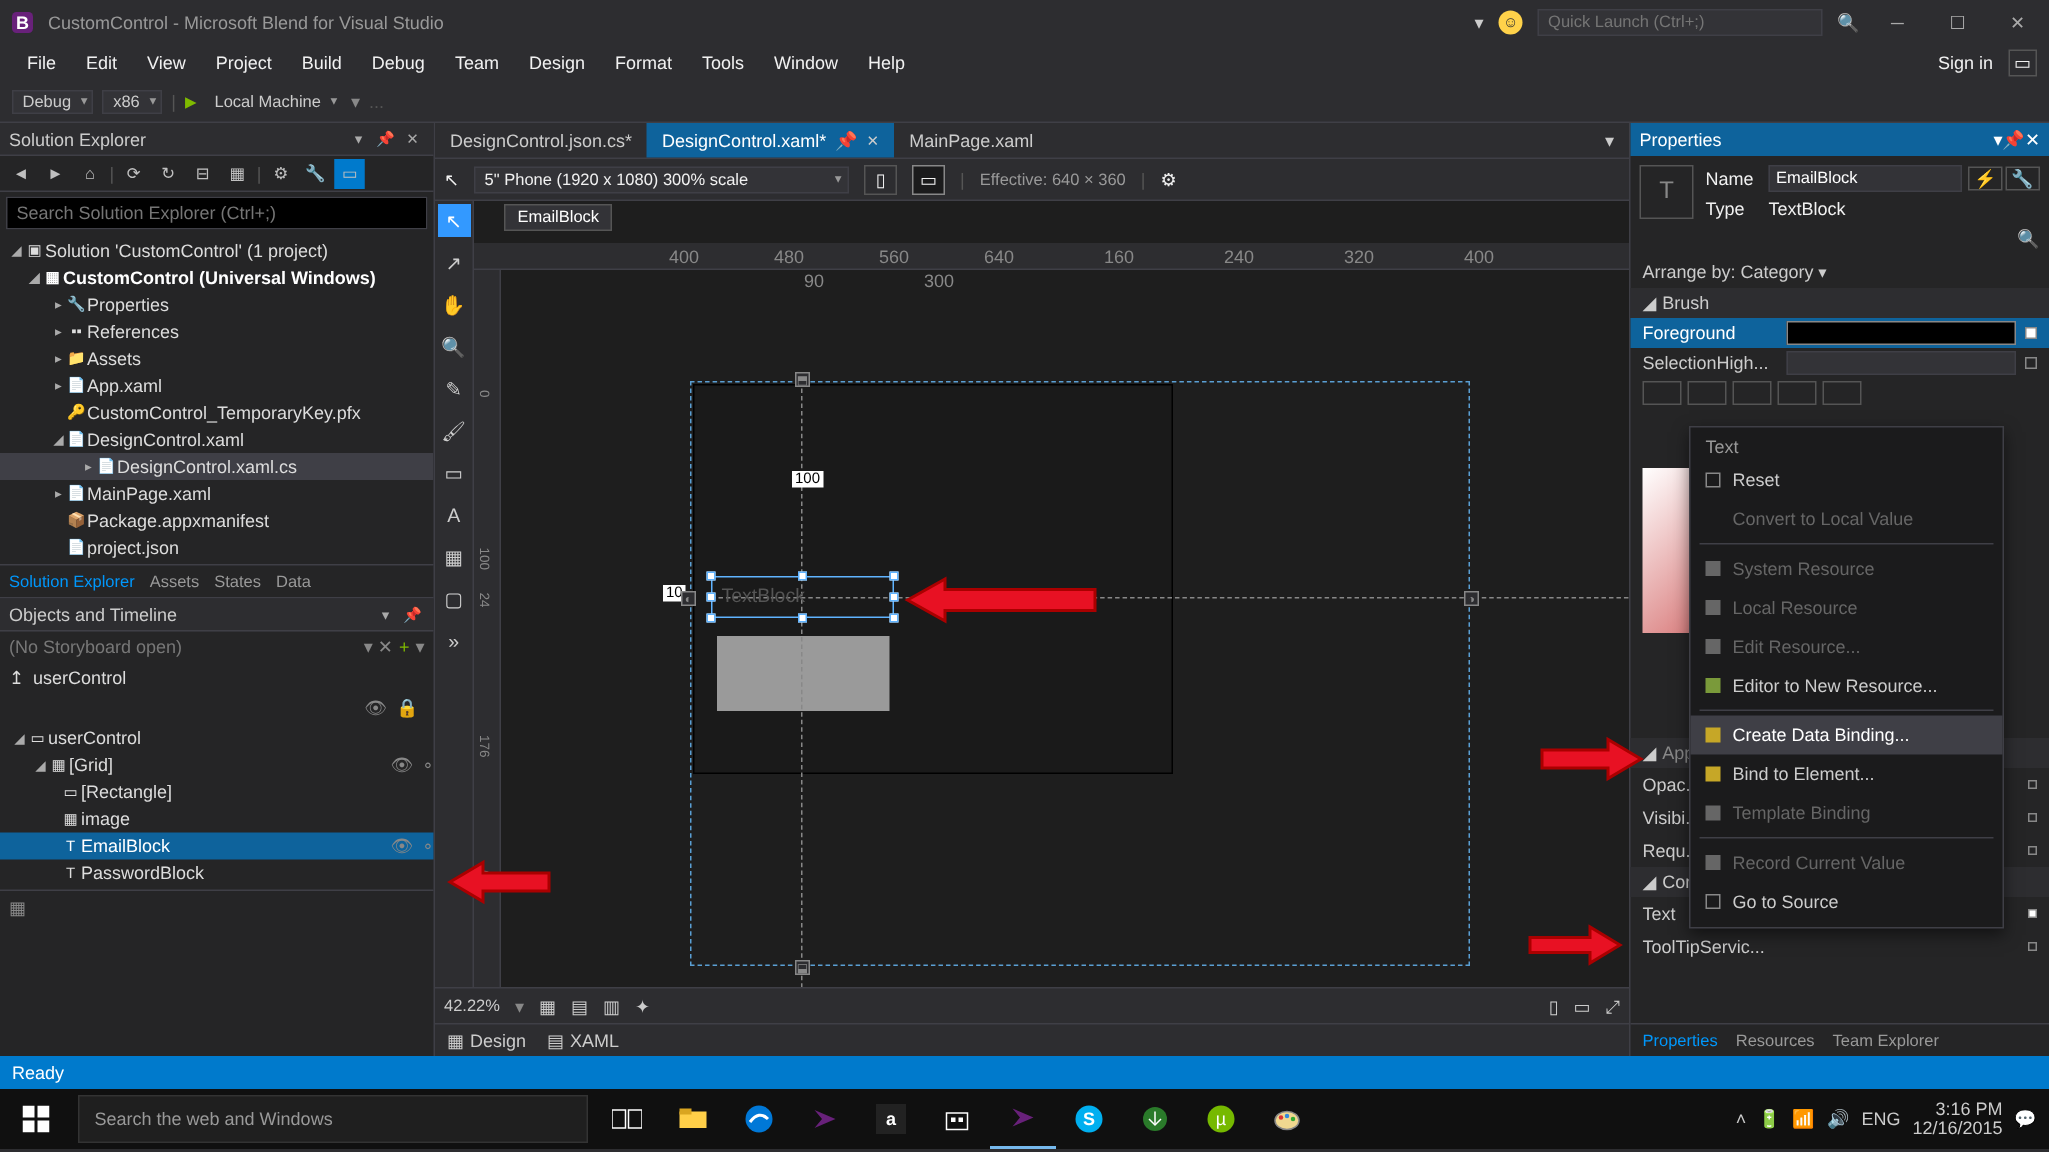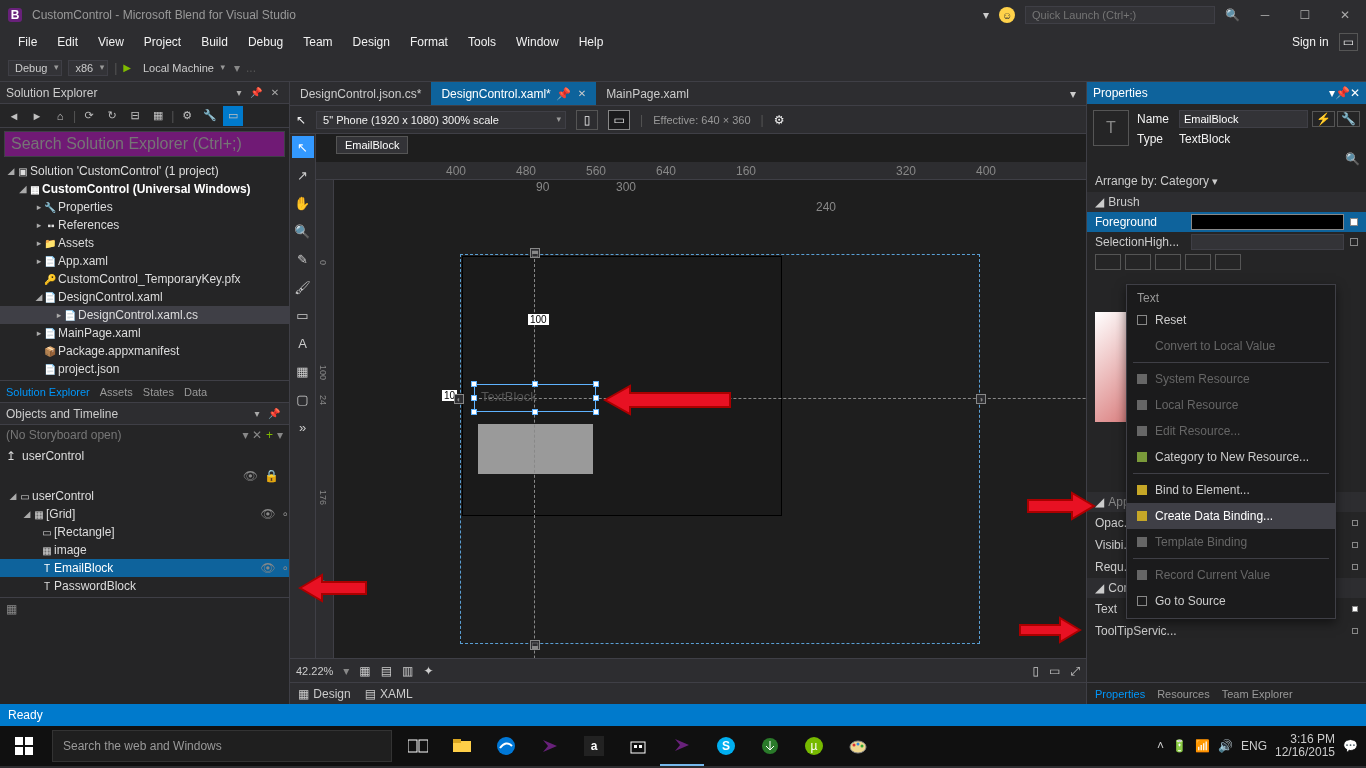--- a/index.html
+++ b/index.html
@@ -20,21 +20,21 @@
 .toolbar .play { color:#7fba00; font-size:10px;}
 .content { display: flex; height: 622px; }
 
 .left-col { width: 290px; display:flex; flex-direction:column; background:#252526; border-right:1px solid #3f3f46;}
 .panel-header { background:#2d2d30; height:22px; display:flex; align-items:center; padding:0 6px; color:#ccc; border-bottom:1px solid #3f3f46;}
 .panel-header .spacer{flex:1;}
 .panel-header .icon-btn { width:16px; height:16px; display:flex; align-items:center; justify-content:center; margin-left:2px; color:#aaa; font-size:10px;}
 .toolbar-row { height:24px; display:flex; align-items:center; padding:0 4px; gap:3px; border-bottom:1px solid #3f3f46;}
 .toolbar-row .tb-btn { width:20px; height:20px; display:flex; align-items:center; justify-content:center; color:#c0c0c0; font-size:11px;}
 .toolbar-row .tb-btn.active { background:#007acc; border:1px solid #007acc;}
-.search-row input { width:100%; background:#701a75; border:1px solid #3f3f46; color:#999; padding:3px 6px; font-size:16px;}
+.search-row input { width:100%; background:#000000; border:1px solid #3f3f46; color:#999; padding:3px 6px; font-size:12px;}
 .tree { flex:0 0 auto; padding:2px 0; overflow:hidden;}
 .tree-item { display:flex; align-items:center; height:18px; color:#ddd; white-space:nowrap;}
 .tree-item.bold { font-weight:bold; color:#fff;}
 .tree-item .chev { width:10px; text-align:center; color:#aaa; font-size:9px;}
 .tree-item.selected { background:#3f3f46; }
 .tree-item.selected-blue { background:#0e639c; color:#fff;}
 .tree-item .icon { width:14px; display:inline-flex; justify-content:center; font-size:10px;}
 .bottom-tabs { height:22px; border-top:1px solid #3f3f46; display:flex; align-items:center; padding:0 6px; gap:10px;}
 .bottom-tabs .tab { color:#999; font-size:11px;}
 .bottom-tabs .tab.active { color:#0097fb;}
@@ -384,21 +384,21 @@
         <div class="tool">▢</div>
         <div class="tool">»</div>
       </div>
       <div class="breadcrumb-chip">EmailBlock</div>
       <div class="ruler-h">
         <span style="left:130px;">400</span>
         <span style="left:200px;">480</span>
         <span style="left:270px;">560</span>
         <span style="left:340px;">640</span>
         <span style="left:420px;">160</span>
-        <span style="left:500px;margin-top:36px;">240</span>
+        <span style="left:500px;">240</span>
         <span style="left:580px;">320</span>
         <span style="left:660px;">400</span>
       </div>
       <div style="position:absolute; left:26px; right:0; top:46px; height:14px; color:#888; font-size:9px;">
         <span style="position:absolute; left:220px;">90</span>
         <span style="position:absolute; left:300px;">300</span>
       </div>
       <div class="ruler-v">
         <span style="top:80px;">0</span>
         <span style="top:185px;">100</span>
@@ -561,30 +561,30 @@
   <div class="citem disabled">
       <div class="sq filled-gray"></div>
       <span>Local Resource</span>
     </div>
   <div class="citem disabled">
       <div class="sq filled-gray"></div>
       <span>Edit Resource...</span>
     </div>
   <div class="citem">
       <div class="sq filled-gray" style="background:#7a9a3a;"></div>
-      <span>Category to New Resource...</span>
+      <span>Editor to New Resource...</span>
     </div>
   <div class="csep"></div>
+  <div class="citem highlight">
+      <div class="sq filled-y"></div>
+      <span>Create Data Binding...</span>
+    </div>
   <div class="citem">
       <div class="sq filled-y"></div>
       <span>Bind to Element...</span>
-    </div>
-  <div class="citem highlight">
-      <div class="sq filled-y"></div>
-      <span>Create Data Binding...</span>
     </div>
   <div class="citem disabled">
       <div class="sq filled-gray"></div>
       <span>Template Binding</span>
     </div>
   <div class="csep"></div>
   <div class="citem disabled">
       <div class="sq filled-gray"></div>
       <span>Record Current Value</span>
     </div>

